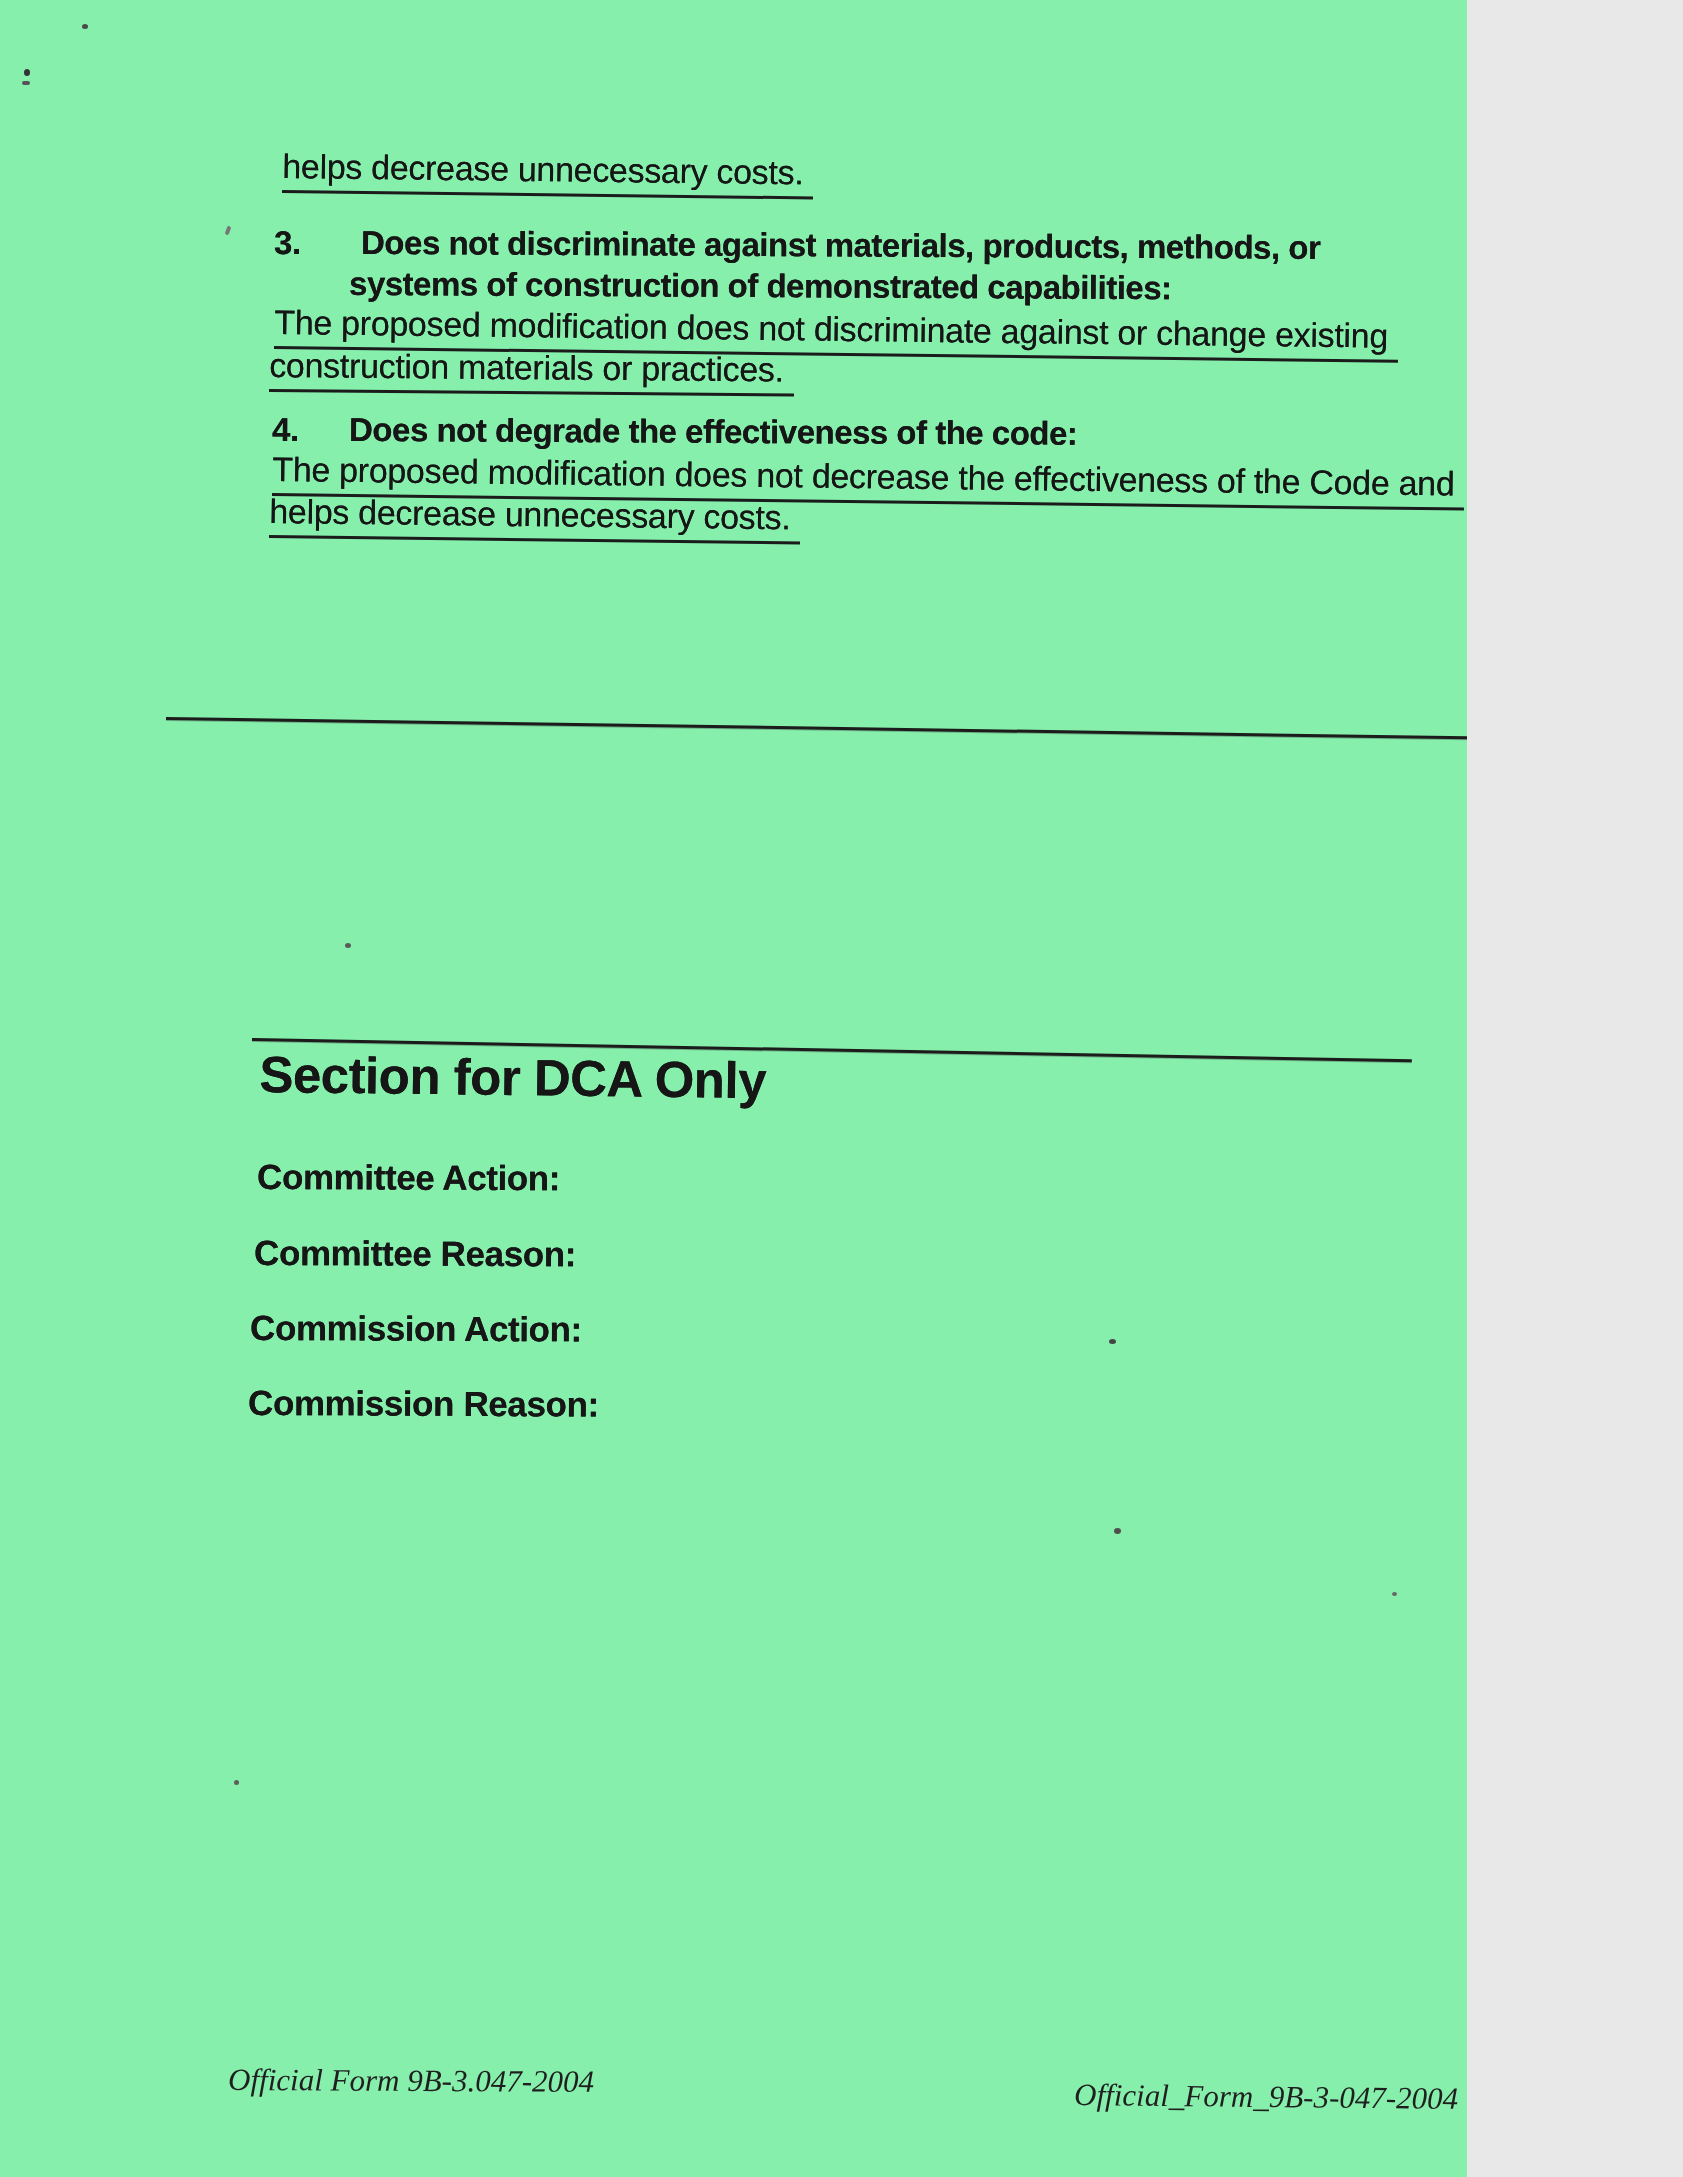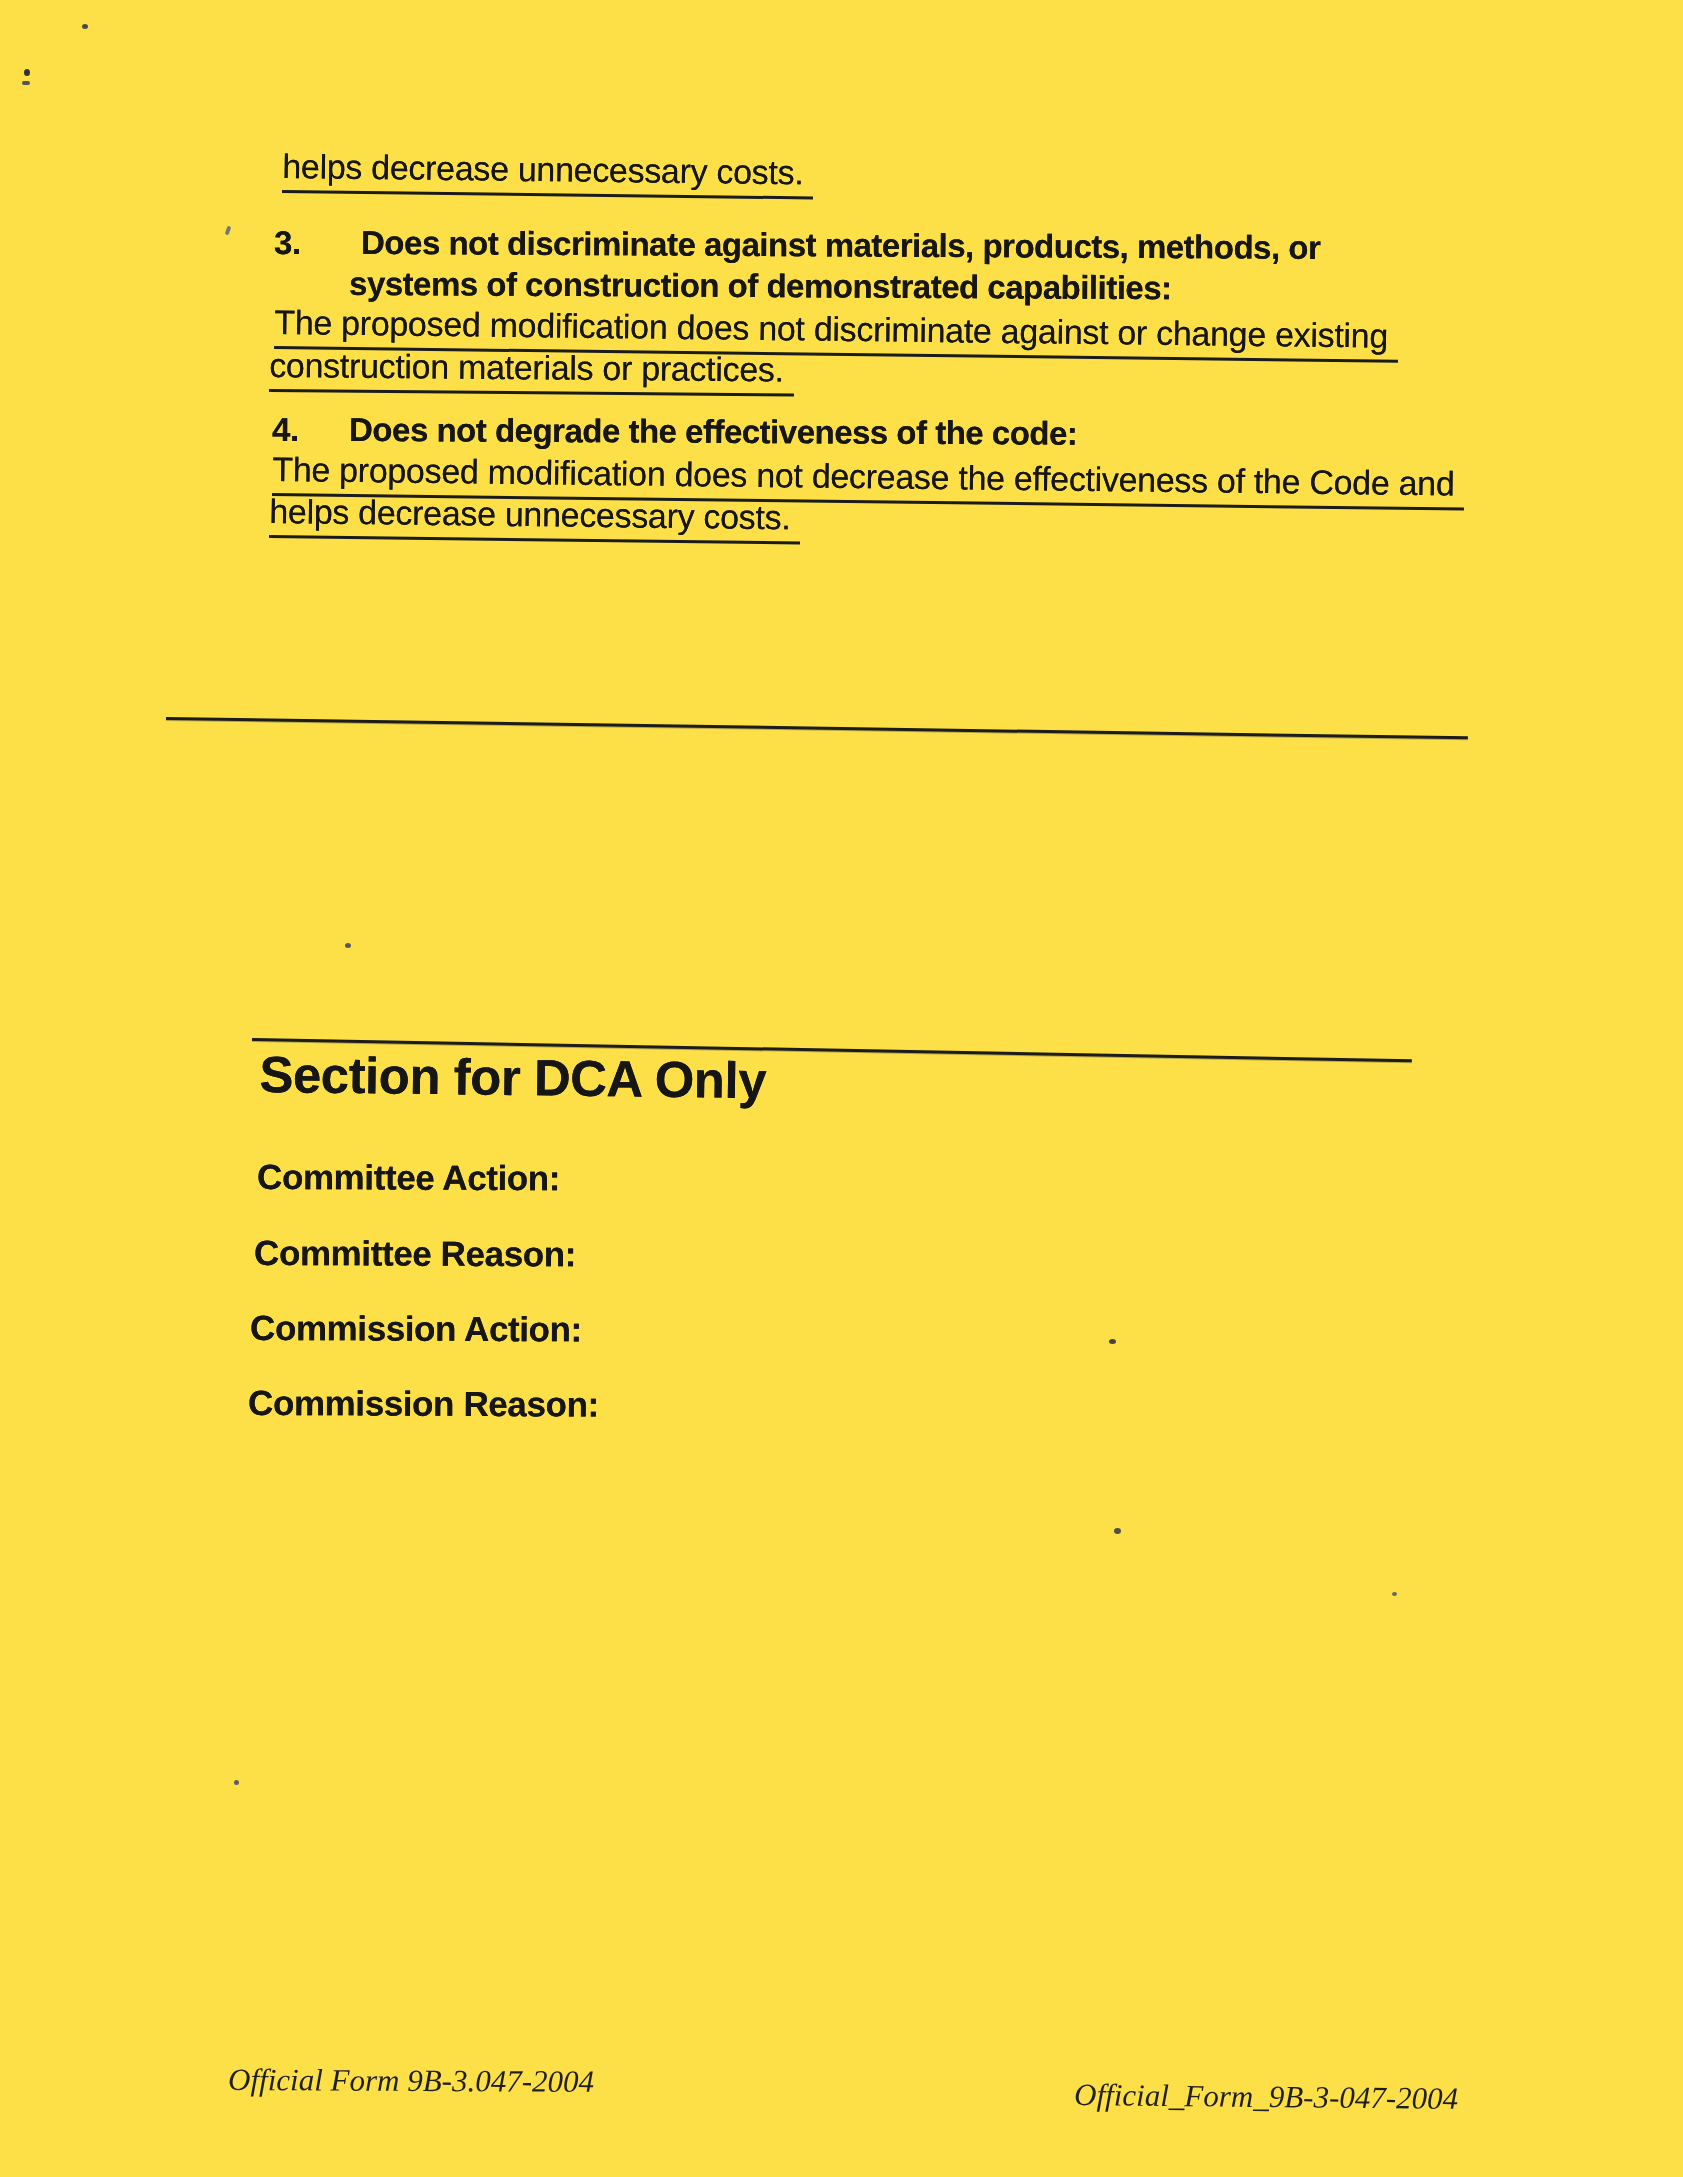--- a/index.html
+++ b/index.html
@@ -2,23 +2,23 @@
 <html><head>
 <meta charset="utf-8">
 <style>
   html, body {
     margin: 0;
     padding: 0;
     background: #e8e8e8;
   }
   .page {
     position: relative;
-    width: 1683px;
+    width: 1467px;
     height: 2177px;
-    background: #fde047;
+    background: #86efac;
     overflow: hidden;
     font-family: "Liberation Sans", sans-serif;
     color: #161616;
   }
   .line {
     position: absolute;
     white-space: nowrap;
     font-size: 34px;
     letter-spacing: -0.3px;
     line-height: 1.15;

